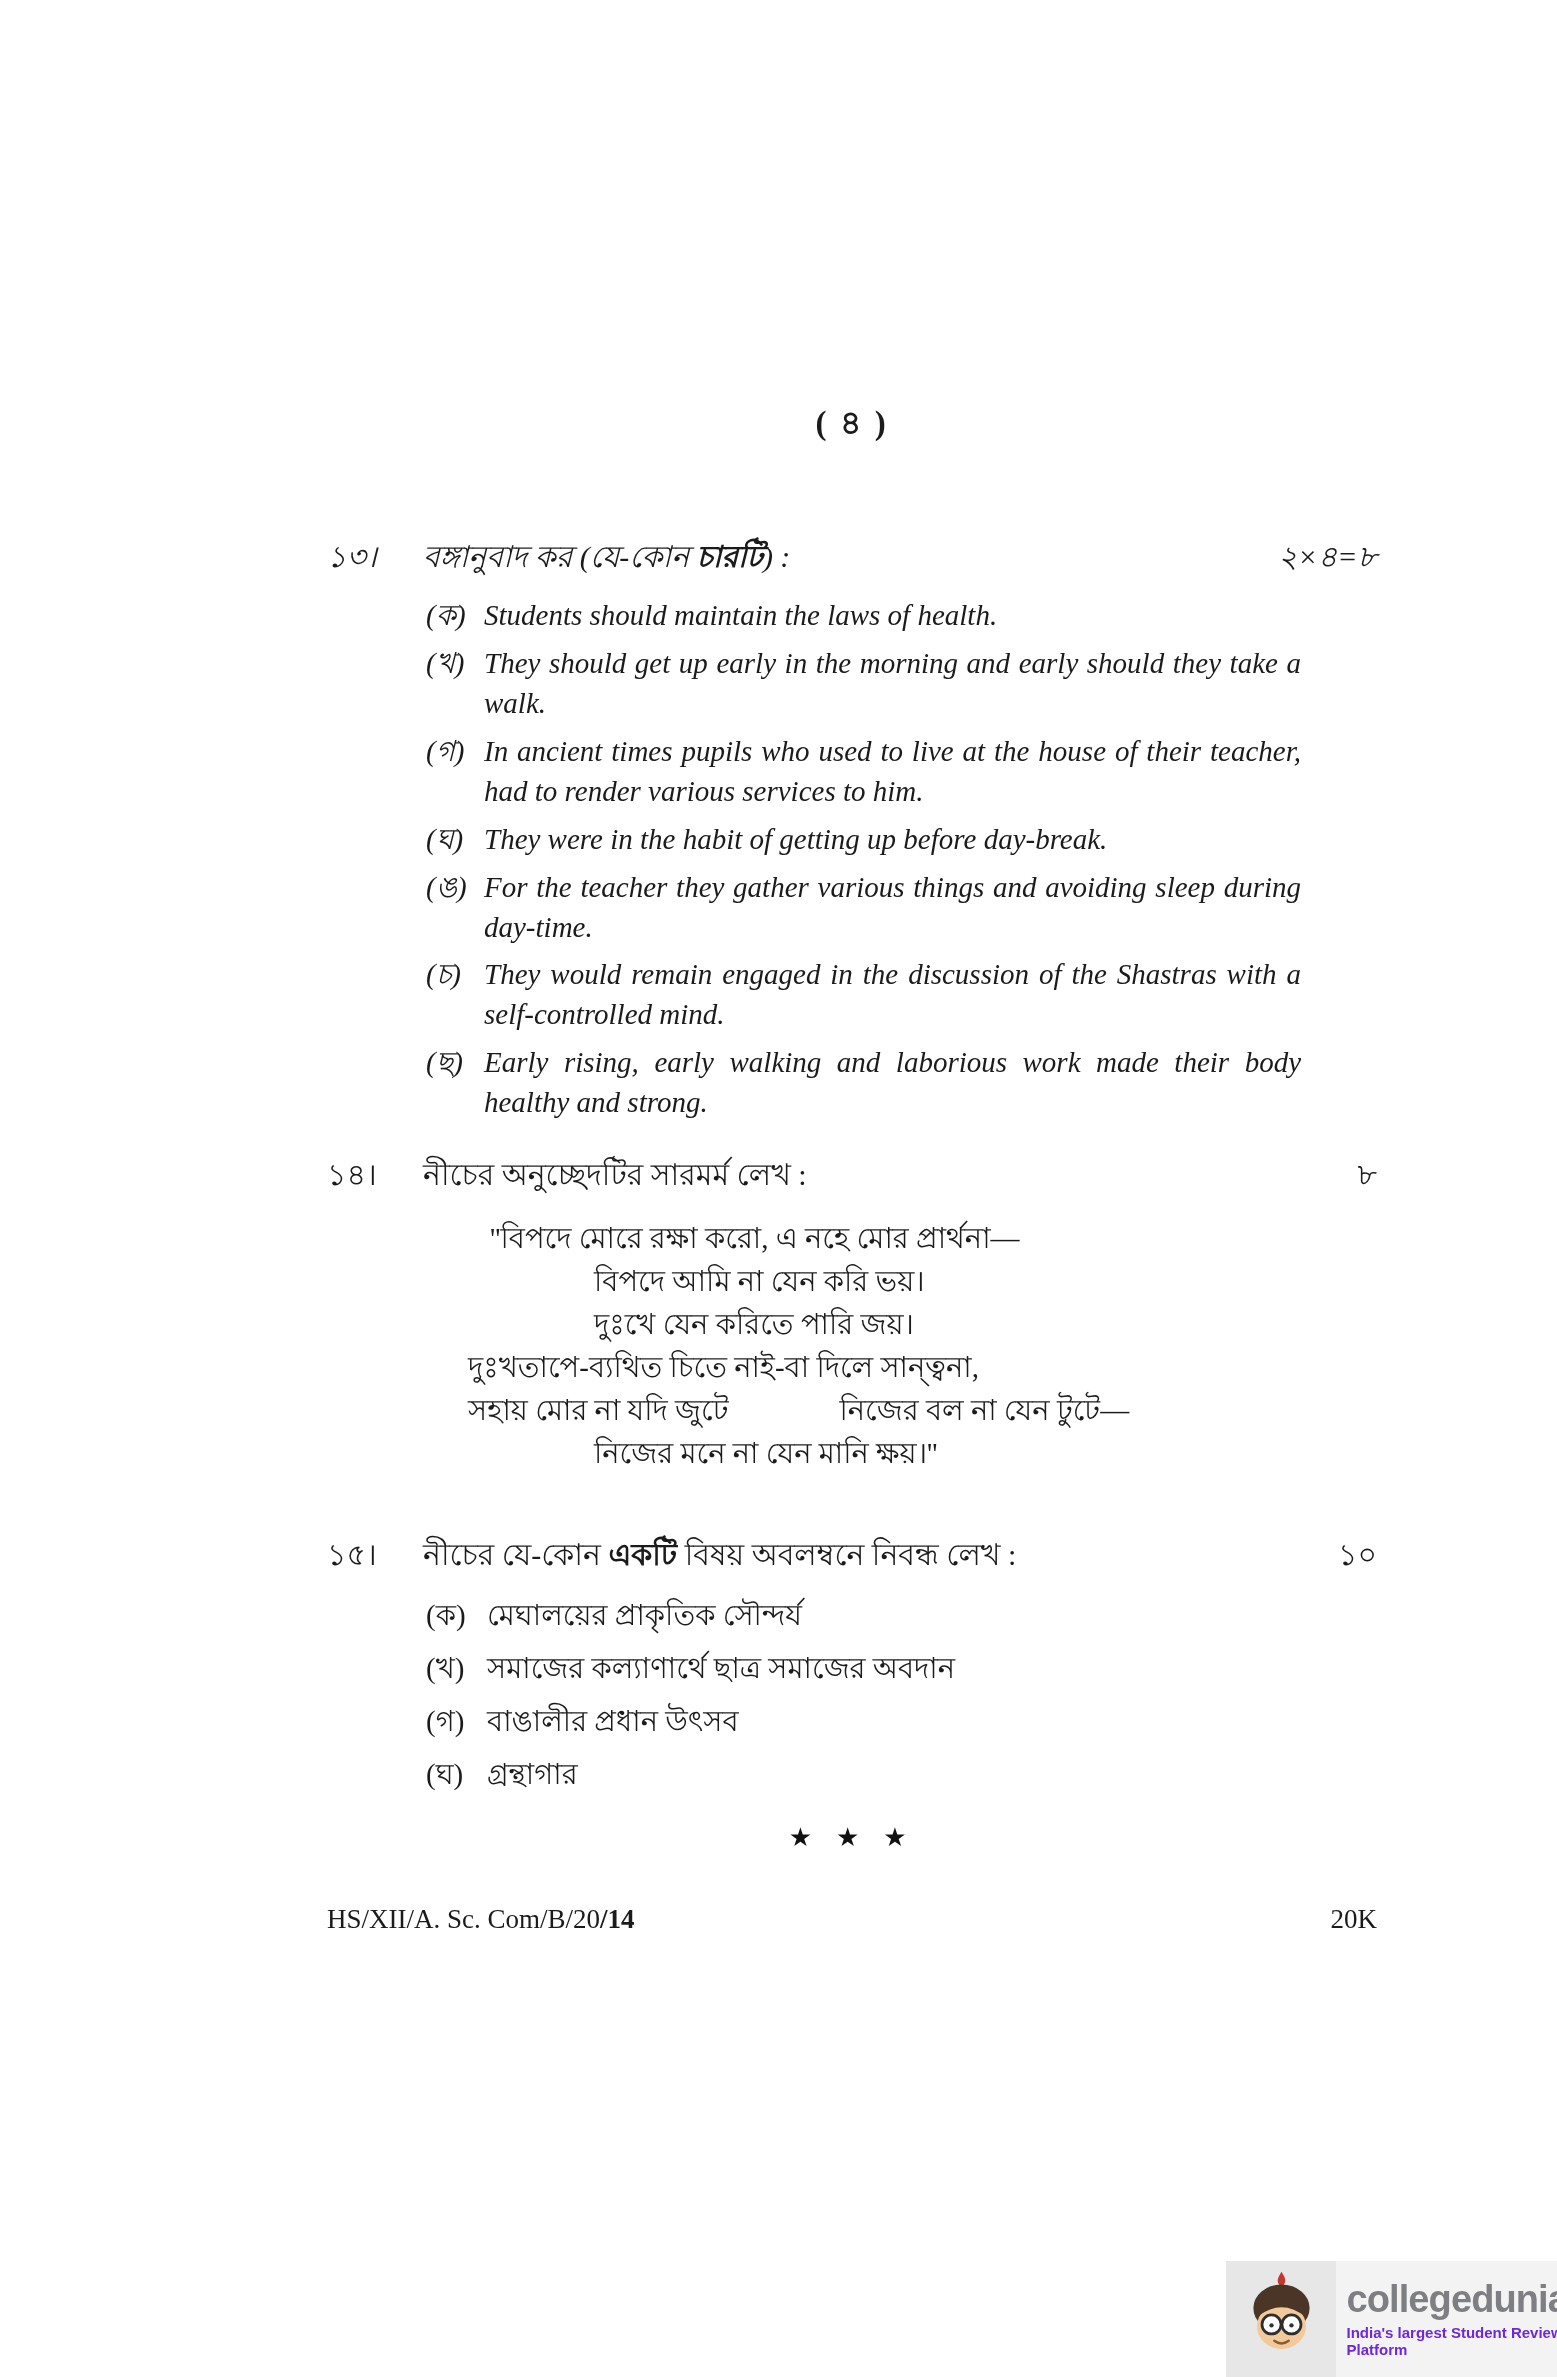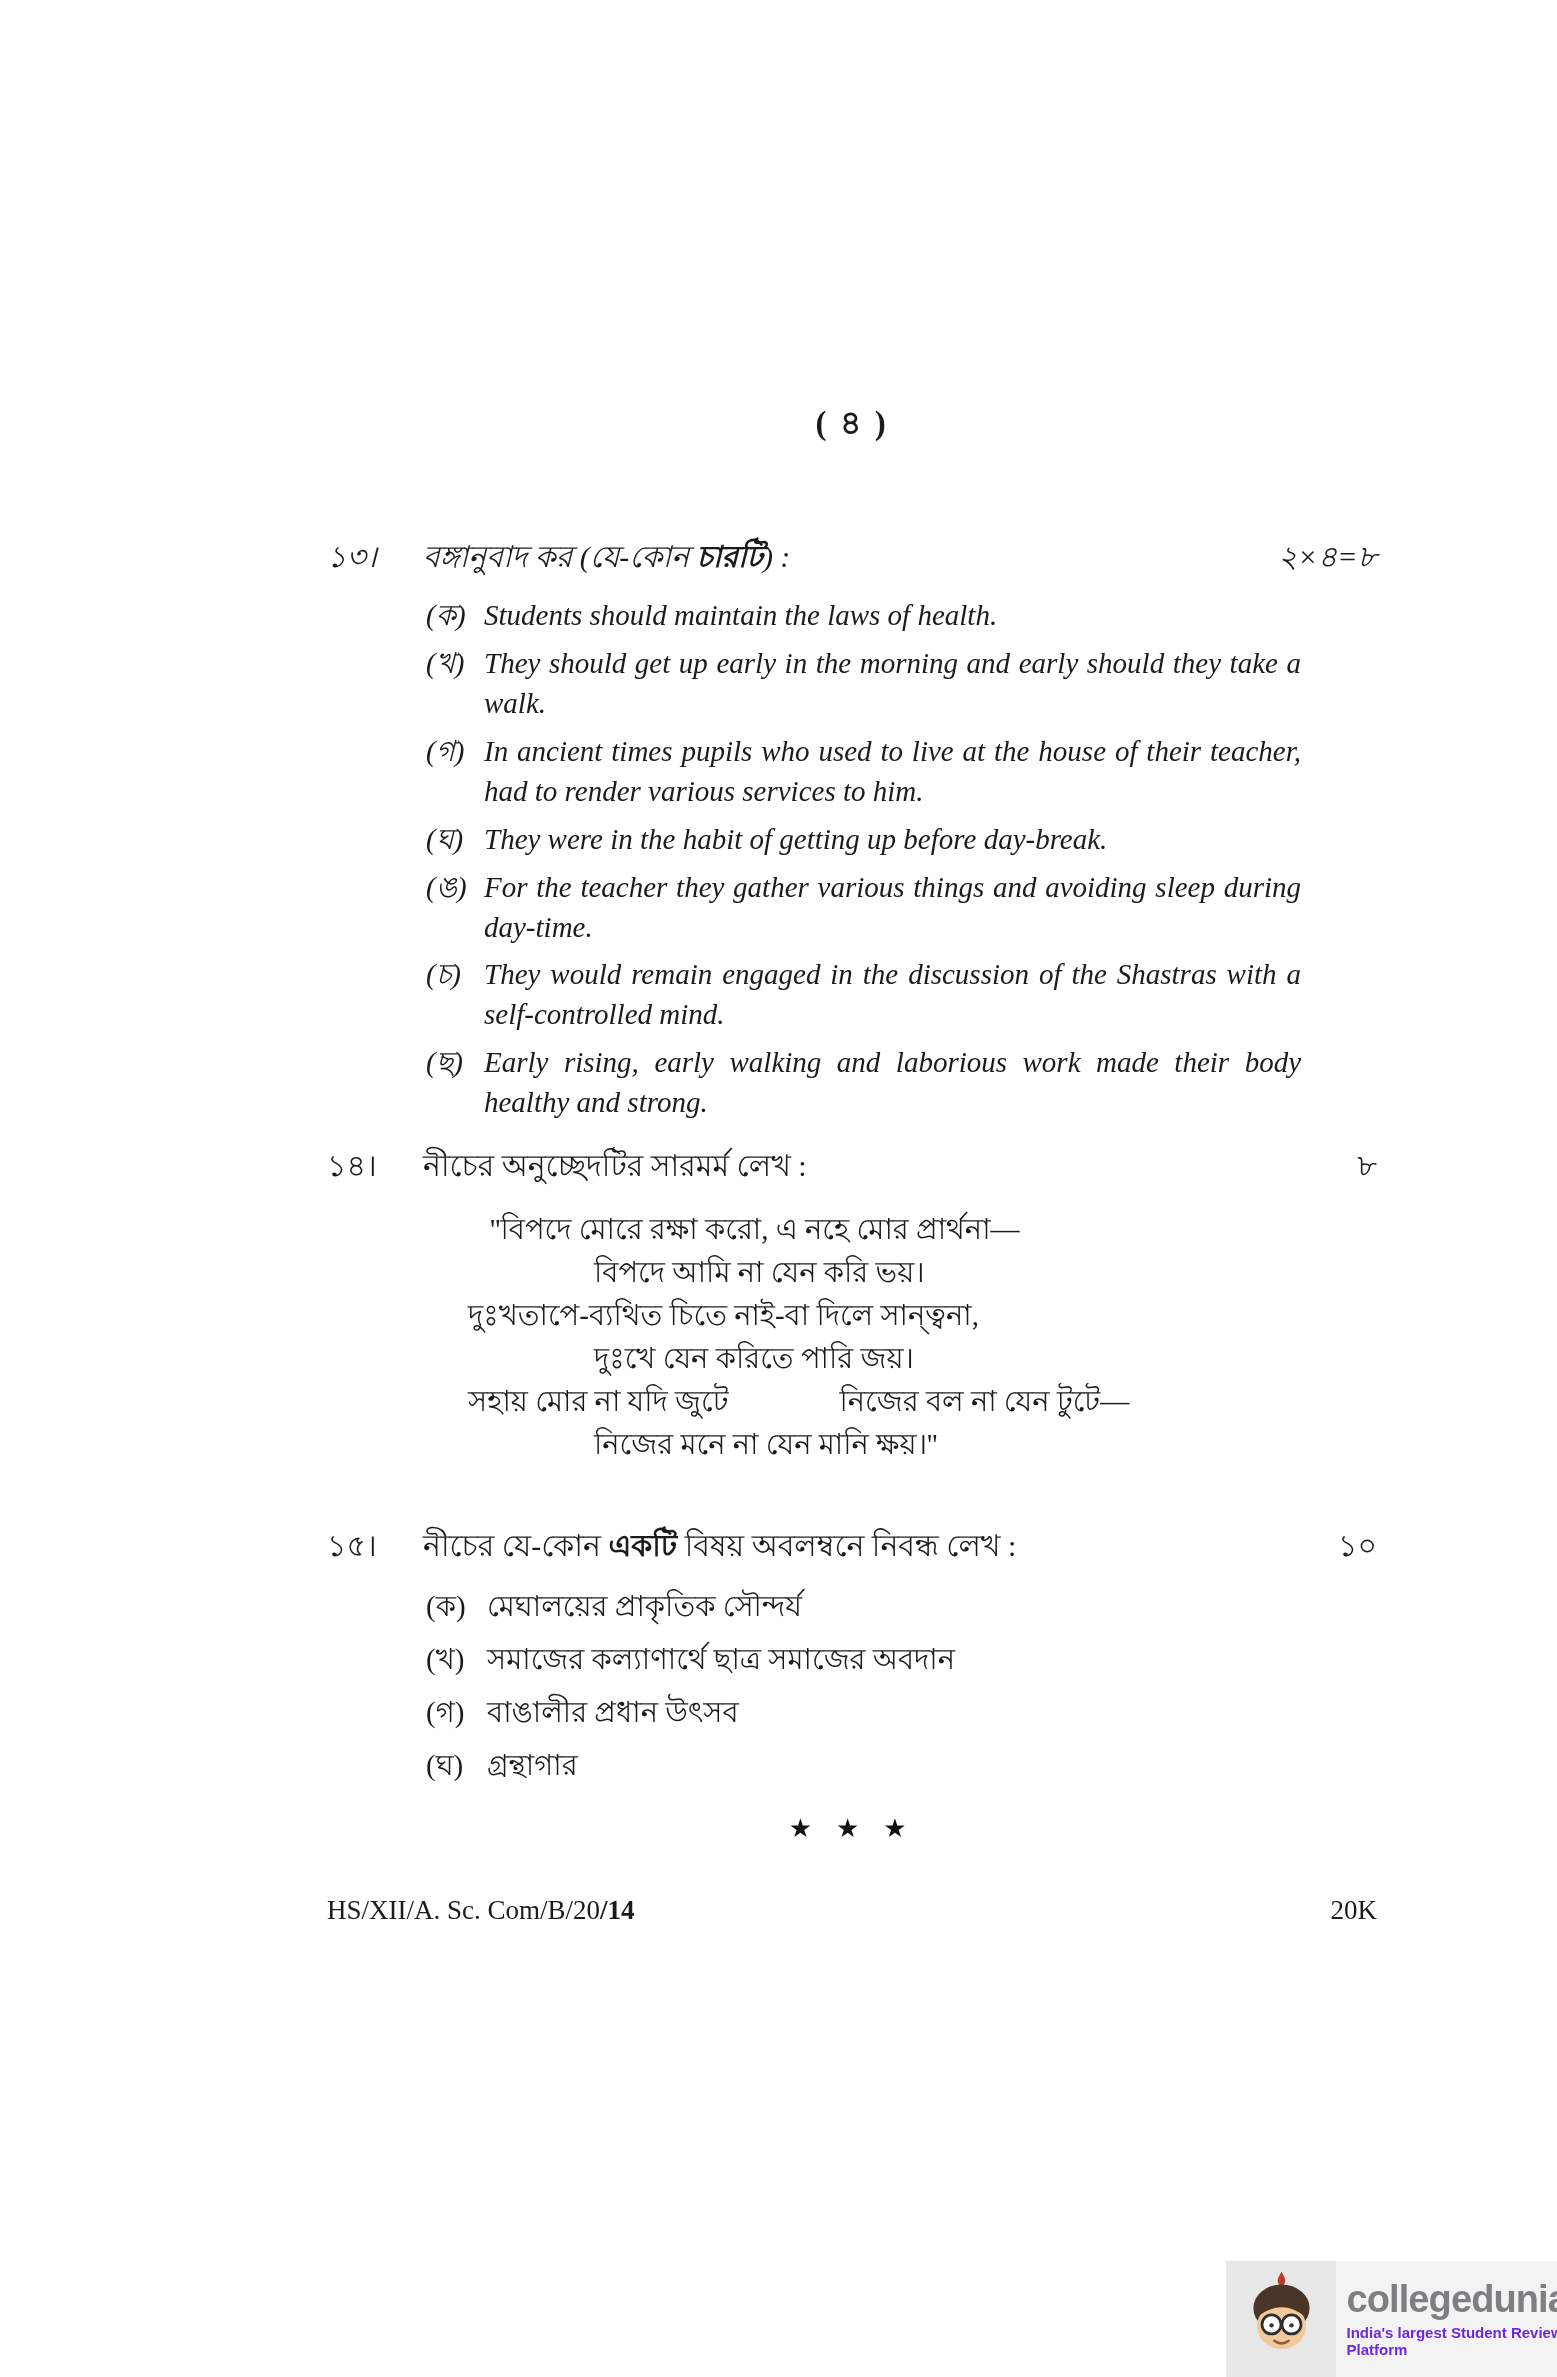--- a/index.html
+++ b/index.html
@@ -40,21 +40,21 @@
   .item-en { display:flex; margin-bottom:7.8px; }
   .item-label { flex:none; width:58px; font-size:29px; line-height:40px; }
   .item-text {
     flex:1;
     font-size:29px;
     line-height:40px;
     text-align:justify;
     text-align-last:left;
   }
 
-  .q14 { margin-top:23px; }
+  .q14 { margin-top:32px; }
   .poem {
     margin:21px 0 0 141px;
     font-size:29px;
     line-height:43px;
   }
   .poem-line { white-space:nowrap; }
   .poem-line.first { margin-left:22px; }
   .poem-line.indent { margin-left:126px; }
   .poem-line.split { display:flex; gap:111px; }
 
@@ -165,22 +165,22 @@
 
     <div class="q14">
       <div class="q-header">
         <span class="q-num">১৪।</span>
         <span class="q-text">নীচের অনুচ্ছেদটির সারমর্ম লেখ :</span>
         <span class="q-marks">৮</span>
       </div>
       <div class="poem">
         <div class="poem-line first">''বিপদে মোরে রক্ষা করো, এ নহে মোর প্রার্থনা—</div>
         <div class="poem-line indent">বিপদে আমি না যেন করি ভয়।</div>
+        <div class="poem-line indent">দুঃখে যেন করিতে পারি জয়।</div>
         <div class="poem-line">দুঃখতাপে-ব্যথিত চিতে নাই-বা দিলে সান্ত্বনা,</div>
-        <div class="poem-line indent">দুঃখে যেন করিতে পারি জয়।</div>
         <div class="poem-line split">
           <span>সহায় মোর না যদি জুটে</span>
           <span>নিজের বল না যেন টুটে—</span>
         </div>
         <div class="poem-line indent">নিজের মনে না যেন মানি ক্ষয়।''</div>
       </div>
     </div>
 
     <div class="q15">
       <div class="q-header">

